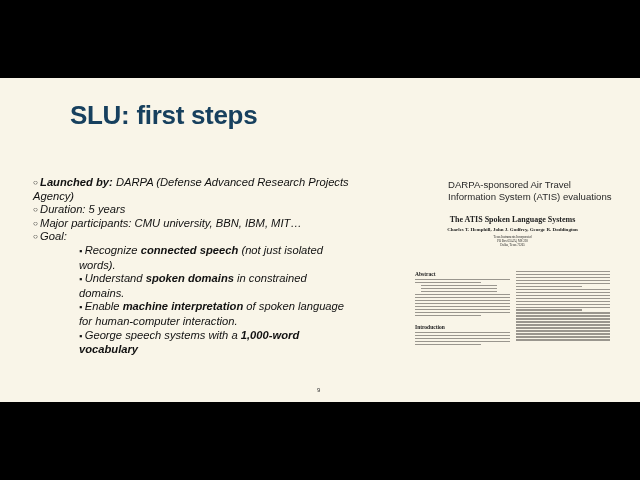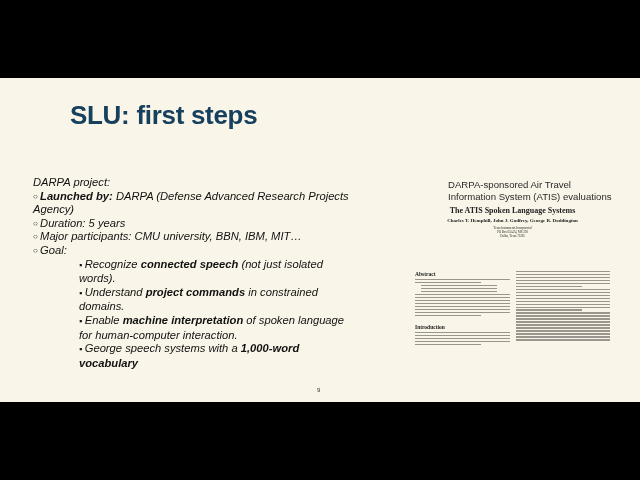--- a/index.html
+++ b/index.html
@@ -8,45 +8,44 @@
   .title{position:absolute;left:33px;top:22px;font-size:26px;font-weight:bold;color:#17405e;letter-spacing:-0.3px;margin-left:37px;}
   .content{position:absolute;left:33px;top:98px;width:320px;font-size:11.2px;line-height:13.6px;color:#111;font-style:italic;}
   .content b{font-weight:bold;}
   .lvl1{margin-left:0;}
   .lvl2{margin-left:46px;}
   .bul1::before{content:"\25CB\00a0";font-style:normal;font-size:8px;vertical-align:1px;}
   .bul2::before{content:"\25AA\00a0";font-style:normal;font-size:9px;}
   .pagenum{position:absolute;left:317px;top:309px;font-size:6px;color:#333;}
   .caption{position:absolute;left:414px;top:101px;font-size:9.6px;line-height:12px;color:#2a2a2a;margin-left:34px;}
   .paper{position:absolute;left:415px;top:128px;width:195px;color:#222;font-family:"Liberation Serif",serif;}
-  .ptitle{text-align:center;font-size:8px;font-weight:bold;line-height:10px;}
+  .ptitle{text-align:center;font-size:8px;font-weight:bold;line-height:10px;margin-top:9px;}
   .pauthors{text-align:center;font-size:5px;font-weight:bold;margin-top:2px;}
   .paff{text-align:center;font-size:3px;line-height:4px;margin-top:3px;}
   .cols{position:absolute;top:63px;left:0;width:195px;display:flex;gap:6px;}
   .col{flex:1;}
   .sh{font-size:5.5px;font-weight:bold;margin:2px 0 1px;}
   .ln{height:1.3px;background:#7a7670;margin:1.7px 0;opacity:.75;}
   .ln.s{width:70%;}
   .ln.b{margin-left:6px;width:80%;}
   .gap{height:5px;}
 </style>
 </head>
 <body>
 
 <div class="slide">
   <div class="title">SLU: first steps</div>
 
   <div class="content">
-    <div>DARPA project:</div>
     <div class="lvl1 bul1"><b>Launched by:</b><span> DARPA (Defense Advanced Research Projects Agency)</span></div>
     <div class="lvl1 bul1"><span>Duration: 5 years</span></div>
     <div class="lvl1 bul1"><span>Major participants: CMU university, BBN, IBM, MIT…</span></div>
     <div class="lvl1 bul1"><span>Goal:</span></div>
     <div class="lvl2 bul2"><span>Recognize </span><b>connected speech</b><span> (not just isolated words).</span></div>
-    <div class="lvl2 bul2"><span>Understand </span><b>project commands</b><span> in constrained domains.</span></div>
+    <div class="lvl2 bul2"><span>Understand </span><b>spoken domains</b><span> in constrained domains.</span></div>
     <div class="lvl2 bul2"><span>Enable </span><b>machine interpretation</b><span> of spoken language for human-computer interaction.</span></div>
     <div class="lvl2 bul2"><span>George speech systems with a </span><b>1,000-word vocabulary</b><span></span></div>
   </div>
 
   <div class="pagenum">9</div>
 
   <div class="caption">
     <div>DARPA-sponsored Air Travel</div>
     <div>Information System (ATIS) evaluations</div>
   </div>

